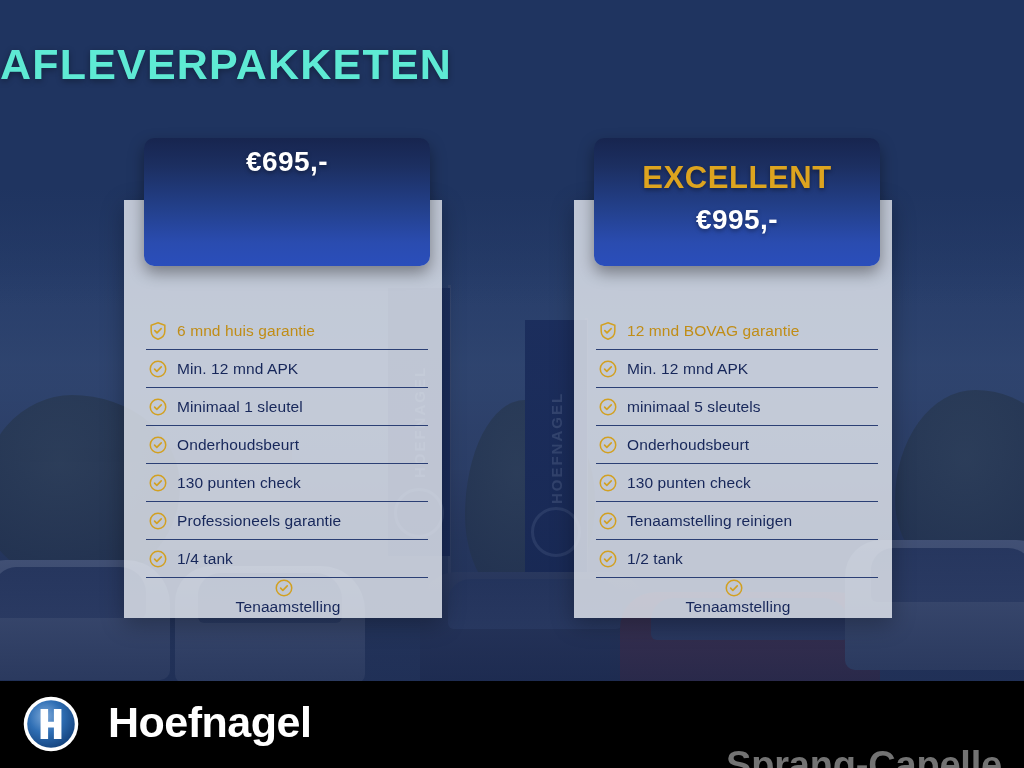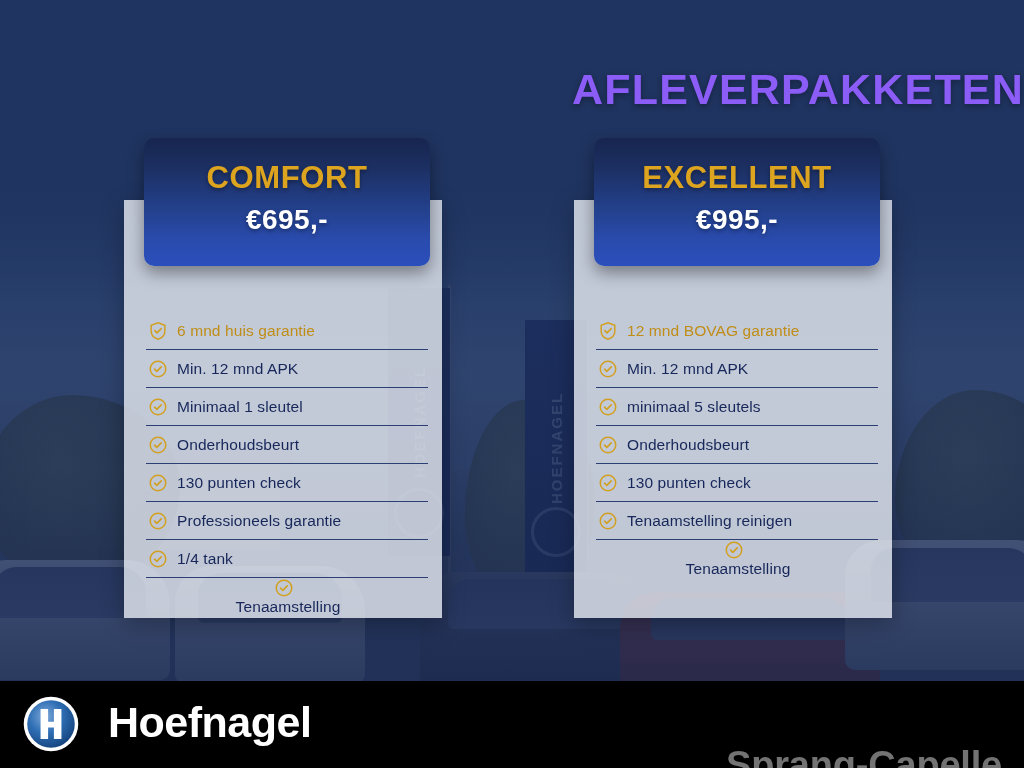--- a/index.html
+++ b/index.html
@@ -84,27 +84,26 @@
     background:#1f3460;
   }
   .bg-top-fade {
     position:absolute; left:0; top:185px; width:1024px; height:120px;
     background: linear-gradient(180deg, #1f3460 0%, rgba(31,52,96,.0) 100%);
   }
 
   
   .title {
     position:absolute; left:0; top:40px; width:1024px;
-    text-align:right;
-    color:#8b5cf6;
+    text-align:left;
+    color:#5eead4;
     font-size:43px;
     font-weight:bold;
     letter-spacing:1.2px;
     text-shadow: 0 2px 6px rgba(0,0,0,.35);
-    margin-top: 25px;
   }
 
   
   .pkg { position:absolute; }
   .pkg-body {
     position:absolute; left:0; top:62px;
     width:318px; height:418px;
     background: rgba(232,236,243,.80);
     box-shadow: 0 6px 22px rgba(0,0,0,.28);
   }
@@ -235,21 +234,20 @@
   <div class="bg-tint"></div>
   <div class="bg-top-solid"></div>
   <div class="bg-top-fade"></div>
 
   <div class="title">AFLEVERPAKKETEN</div>
 
   <div class="pkg" style="left:124px; top:138px; width:318px; height:480px;">
     <div class="pkg-body"></div>
 
     <div class="pkg-header">
-      <div class="pkg-name">COMFORT</div>
       <div class="pkg-price">€695,-</div>
     </div>
 
     <div class="feature-list">
 
       <div class="feature highlight">
         <span class="ficon">
           <svg viewBox="0 0 24 24" width="20" height="20">
             <path d="M12 2.2 20.2 5v7c0 5-3.5 8.4-8.2 9.8C7.3 20.4 3.8 17 3.8 12V5Z" fill="none" stroke="#d2a021" stroke-width="1.8"></path>
             <path d="M8.2 11.6l2.6 2.7 5-5.1" fill="none" stroke="#d2a021" stroke-width="1.9" stroke-linecap="round" stroke-linejoin="round"></path>
@@ -394,20 +392,29 @@
       <div class="feature">
         <span class="ficon">
           <svg viewBox="0 0 24 24" width="20" height="20">
             <circle cx="12" cy="12" r="9.3" fill="none" stroke="#d2a021" stroke-width="1.8"></circle>
             <path d="M7.9 12.1l2.7 2.8 5.3-5.5" fill="none" stroke="#d2a021" stroke-width="1.9" stroke-linecap="round" stroke-linejoin="round"></path>
           </svg>
         </span>
         <span class="flabel">Tenaamstelling reinigen</span>
       </div>
 
+      <div class="feature">
+        <span class="ficon">
+          <svg viewBox="0 0 24 24" width="20" height="20">
+            <circle cx="12" cy="12" r="9.3" fill="none" stroke="#d2a021" stroke-width="1.8"></circle>
+            <path d="M7.9 12.1l2.7 2.8 5.3-5.5" fill="none" stroke="#d2a021" stroke-width="1.9" stroke-linecap="round" stroke-linejoin="round"></path>
+          </svg>
+        </span>
+        <span class="flabel">1/2 tank</span>
+      </div>
 
       <div class="feature">
         <span class="ficon">
           <svg viewBox="0 0 24 24" width="20" height="20">
             <circle cx="12" cy="12" r="9.3" fill="none" stroke="#d2a021" stroke-width="1.8"></circle>
             <path d="M7.9 12.1l2.7 2.8 5.3-5.5" fill="none" stroke="#d2a021" stroke-width="1.9" stroke-linecap="round" stroke-linejoin="round"></path>
           </svg>
         </span>
         <span class="flabel">Tenaamstelling</span>
       </div>

